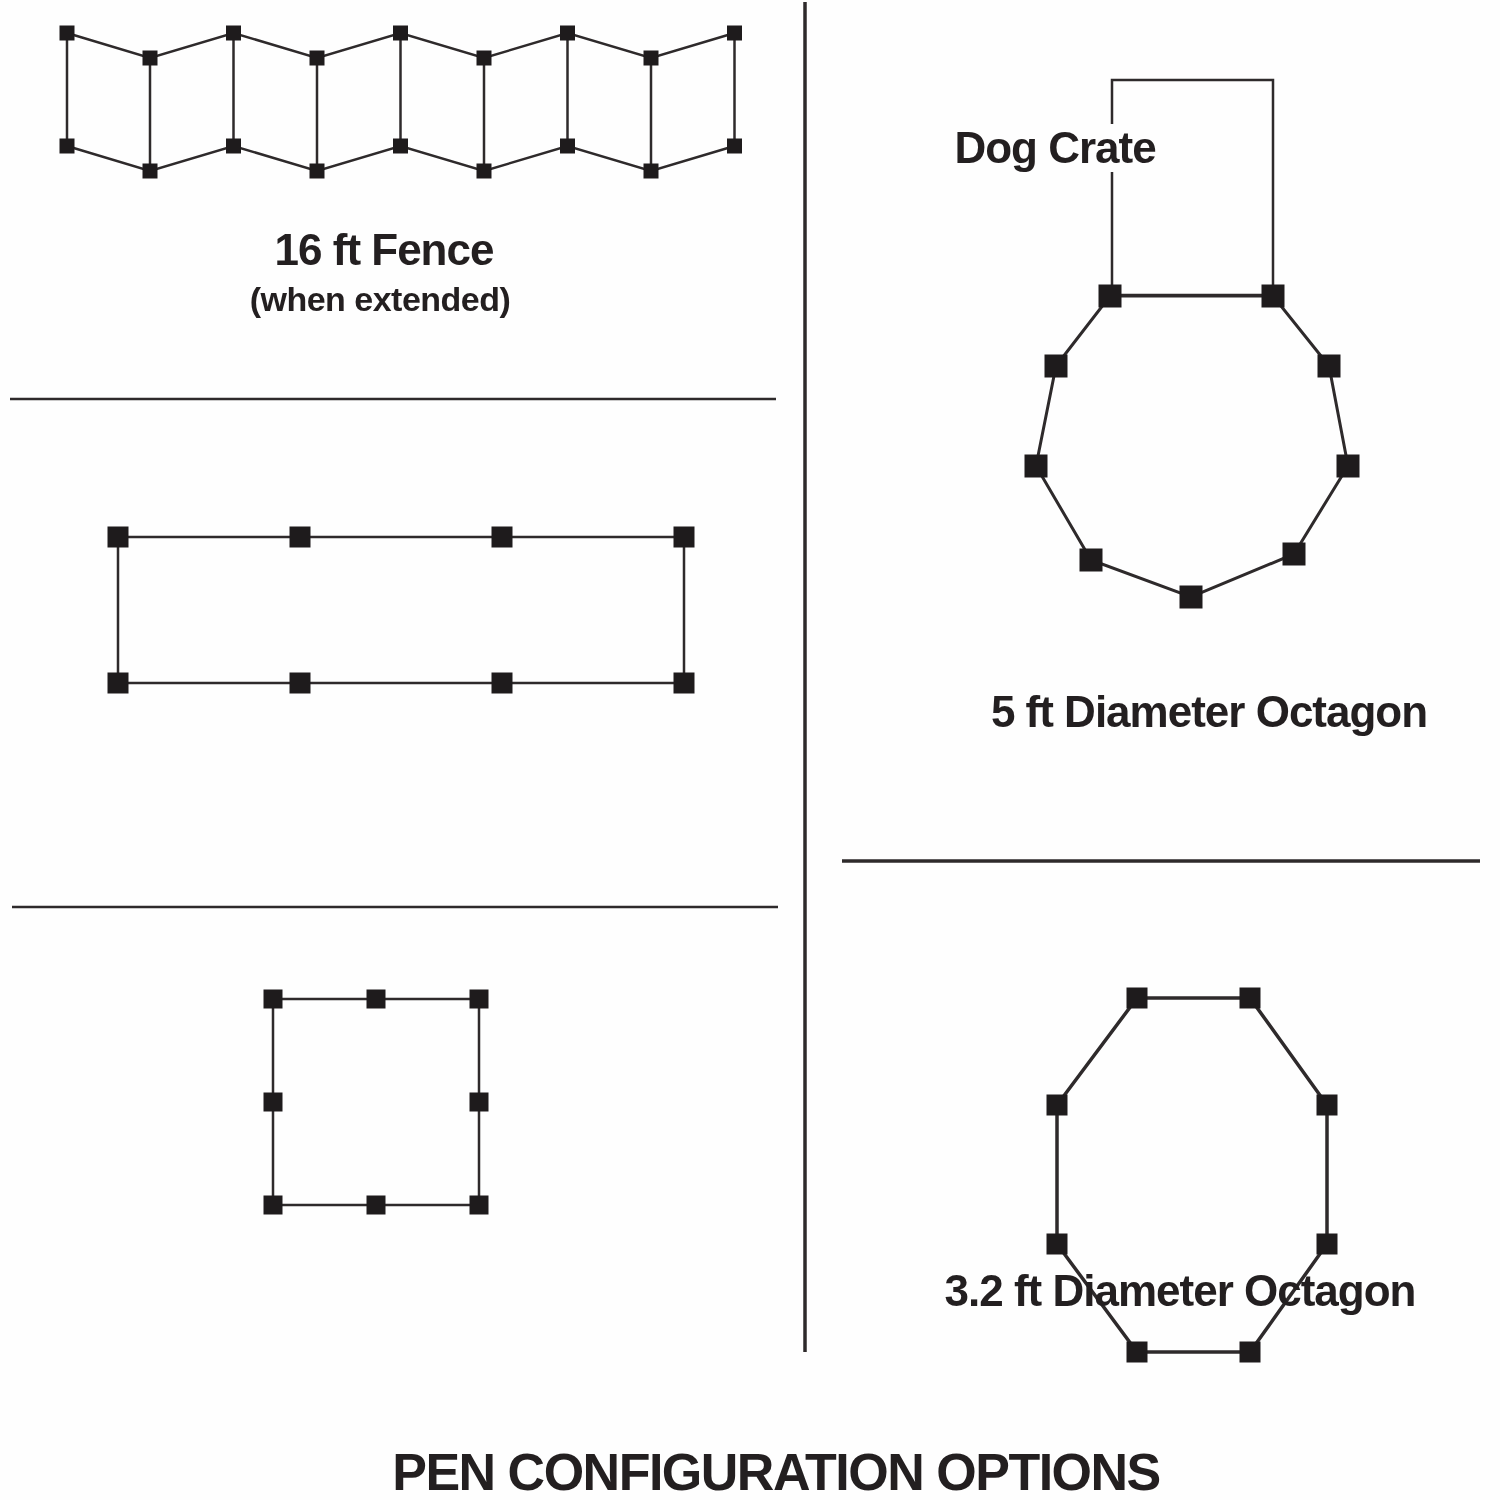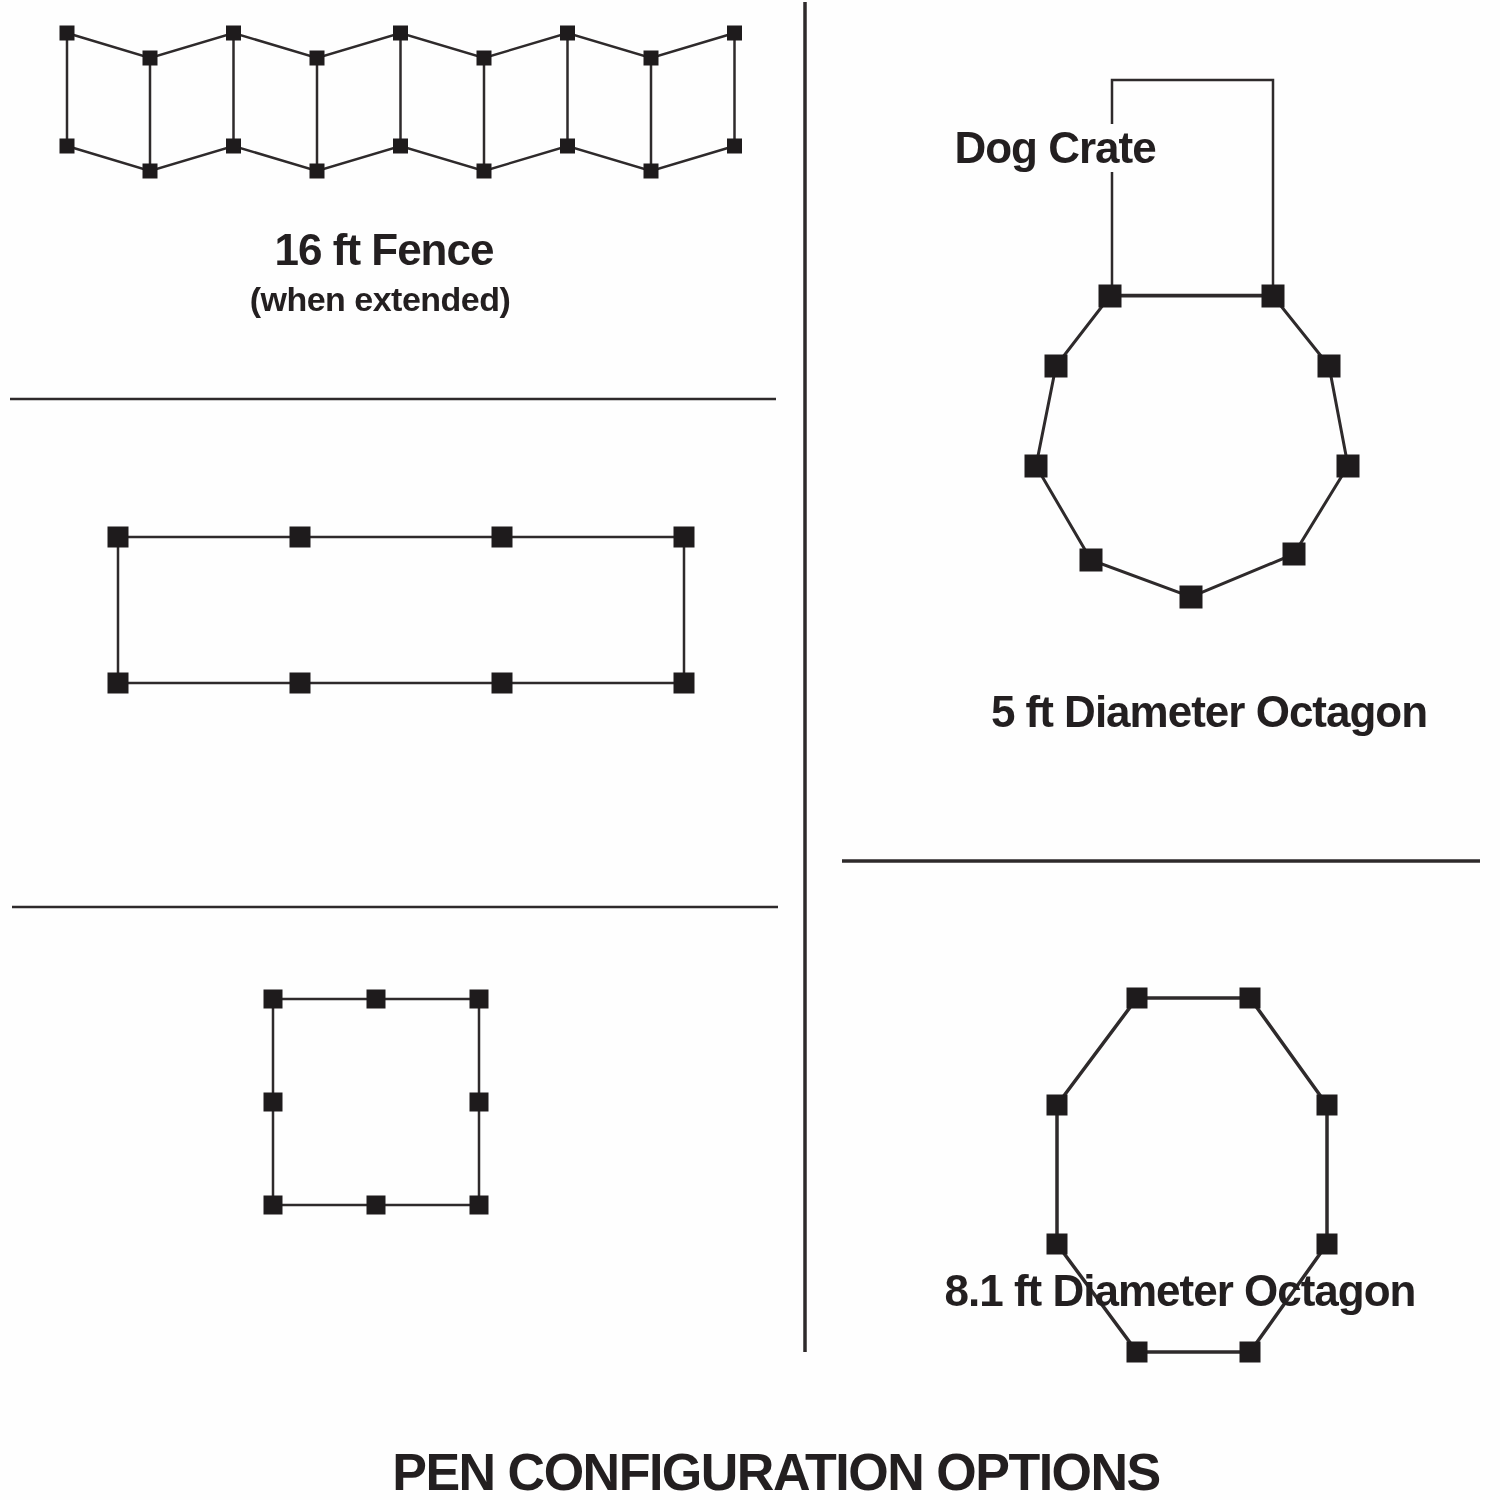--- a/index.html
+++ b/index.html
@@ -127,17 +127,17 @@
   <div class="label label-section" style="left:384px;top:228px;">16 ft Fence</div>
 
   <div class="label label-sub" style="left:380px;top:282px;">(when extended)</div>
 
 
 
   <div class="label label-crate" style="left:1055px;top:124px;">Dog Crate</div>
 
   <div class="label label-section" style="left:1173px;top:690px;margin-left:36px;">5 ft Diameter Octagon</div>
 
-  <div class="label label-section" style="left:1180px;top:1269px;">8.1 ft Diameter Octagon</div>
+  <div class="label label-section" style="left:1180px;top:1269px;">3.2 ft Diameter Octagon</div>
 
   <div class="label label-title" style="left:748px;top:1446px;margin-left:28px;">PEN CONFIGURATION OPTIONS</div>
 
 </div>
 
 </body></html>

